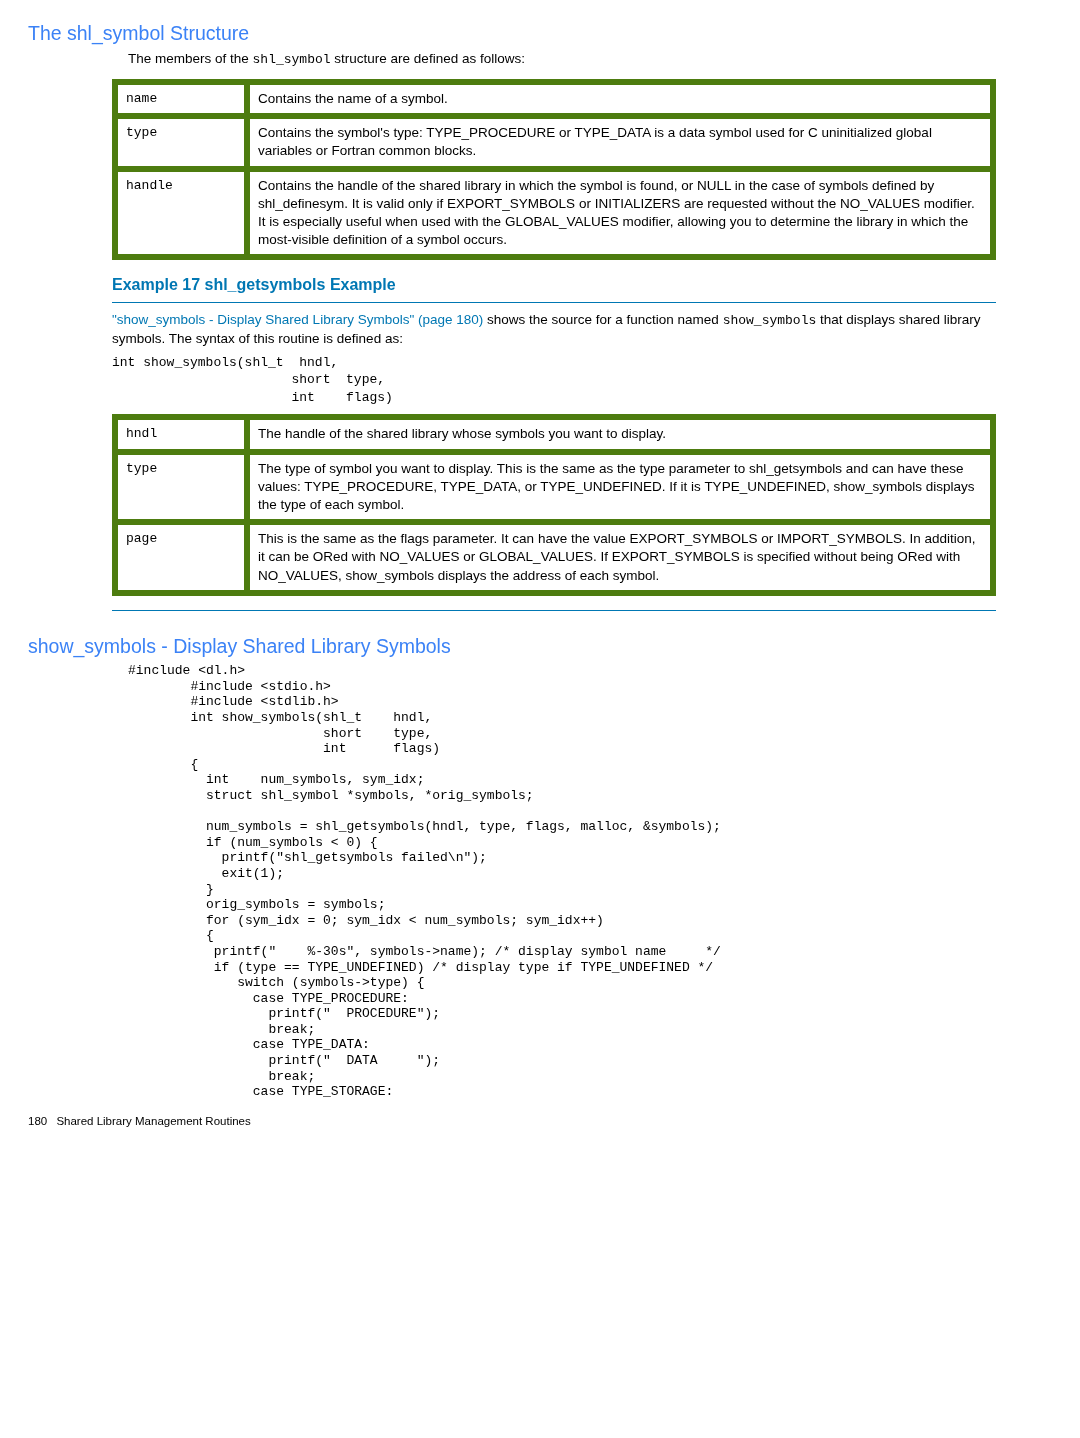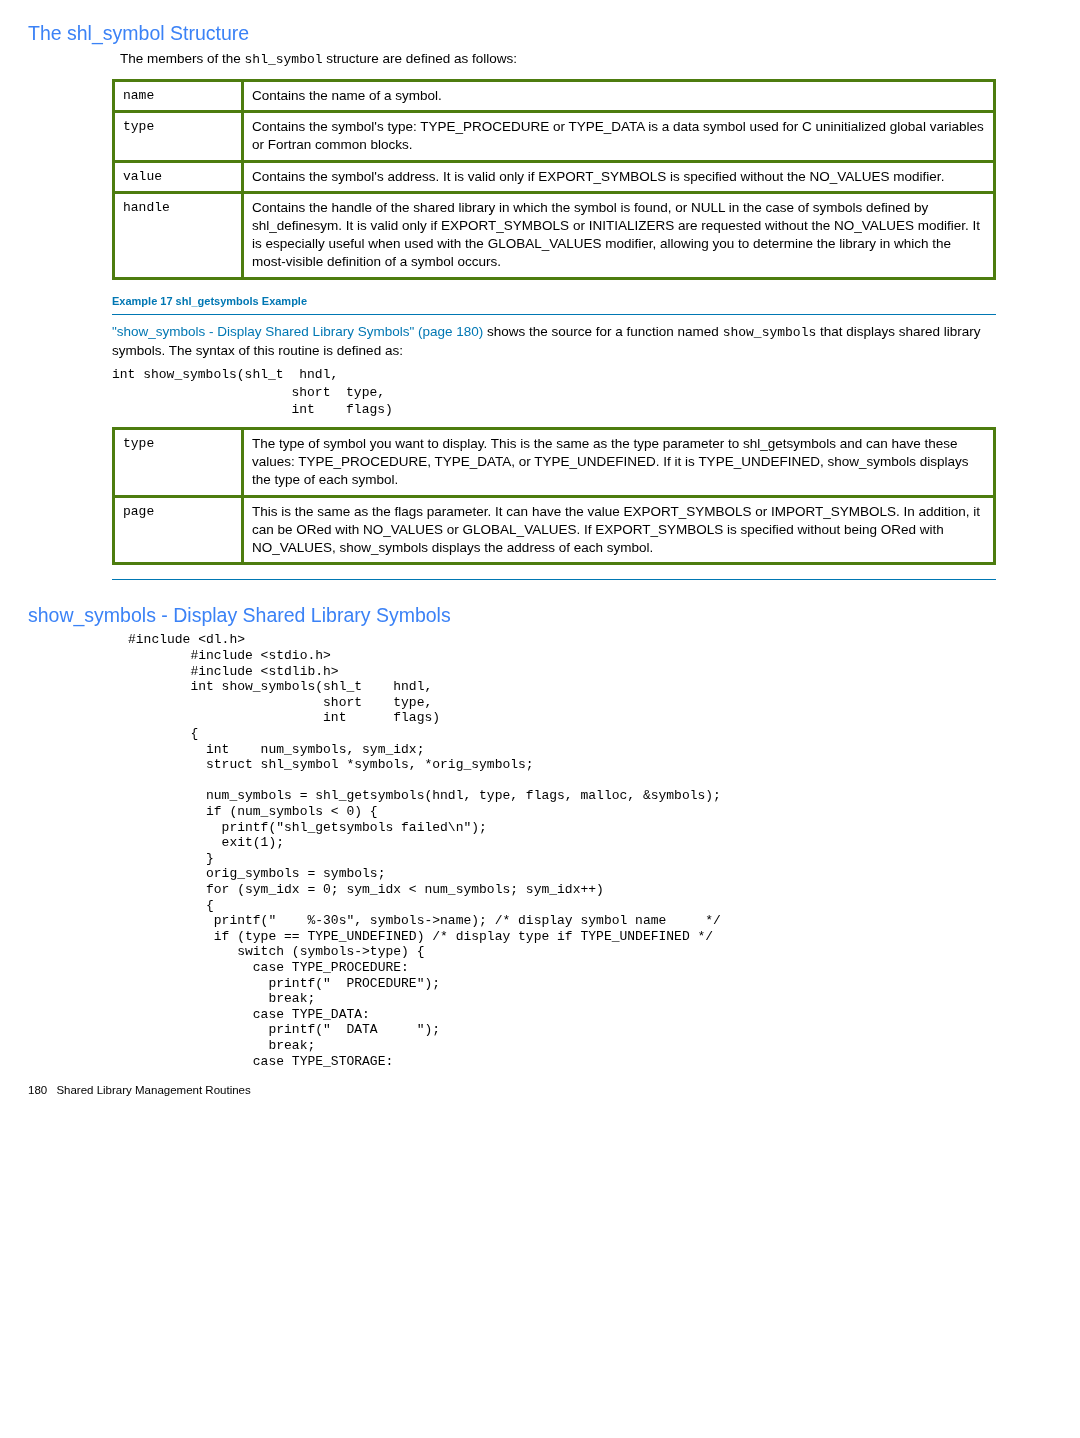--- a/index.html
+++ b/index.html
@@ -1,23 +1,23 @@
 <!DOCTYPE html>
 <html><head>
 <meta charset="utf-8">
 <style>
   body { font-family: Arial, Helvetica, sans-serif; font-size: 13.5px; color: #000; margin: 0; padding: 20px 28px 10px 28px; width: 1024px; box-sizing: border-box; line-height: 1.35; }
   h2.section { color: #3b82f6; font-family: "Arial Narrow", Arial, sans-serif; font-stretch: condensed; font-weight: 400; font-size: 19.5px; margin: 0 0 4px 0; }
   .body-indent { margin-left: 84px; }
-  .intro { margin: 0 0 10px 8px; }
+  .intro { margin: 0 0 10px 16px; }
   code, .mono { font-family: "Courier New", monospace; font-size: 13px; }
   table.spec { border-collapse: collapse; width: 100%; margin: 8px 0 14px 0; }
-  table.spec td { border: 3px solid #4d7c0f; padding: 5px 8px; vertical-align: top; }
+  table.spec td { border: 6px solid #4d7c0f; padding: 5px 8px; vertical-align: top; }
   table.spec td.key { width: 110px; font-family: "Courier New", monospace; font-size: 13px; }
-  h3.example { color: #0077b3; font-family: "Arial Narrow", Arial, sans-serif; font-stretch: condensed; font-weight: bold; font-size: 11px; margin: 14px 0 6px 0; }
+  h3.example { color: #0077b3; font-family: "Arial Narrow", Arial, sans-serif; font-stretch: condensed; font-weight: bold; font-size: 16px; margin: 14px 0 6px 0; }
   hr.rule { border: none; border-top: 1px solid #0077b3; height: 0; margin: 4px 0 8px 0; }
   .link { color: #0077b3; }
   p.para { margin: 0 0 6px 0; }
   pre.sig { font-family: "Courier New", monospace; font-size: 13px; margin: 4px 0 8px 0; white-space: pre; }
   pre.code { font-family: "Courier New", monospace; font-size: 13px; margin: 4px 0 8px 16px; white-space: pre; line-height: 1.2; }
   .footer { font-size: 11.5px; margin-top: 14px; }
   .pagenum { display: inline-block; margin-right: 6px; }
 </style>
 </head>
 <body>
@@ -31,41 +31,41 @@
     <tbody>
         <tr>
           <td class="key">name</td>
           <td>Contains the name of a symbol.</td>
         </tr>
     <tr>
           <td class="key">type</td>
           <td>Contains the symbol's type: TYPE_PROCEDURE or TYPE_DATA is a data symbol used for C uninitialized global variables or Fortran common blocks.</td>
         </tr>
     <tr>
-          <td class="key">value</td>
-          <td>Contains the symbol's address. It is valid only if EXPORT_SYMBOLS is specified without the NO_VALUES modifier.</td>
-        </tr>
-    <tr>
           <td class="key">handle</td>
           <td>Contains the handle of the shared library in which the symbol is found, or NULL in the case of symbols defined by shl_definesym. It is valid only if EXPORT_SYMBOLS or INITIALIZERS are requested without the NO_VALUES modifier. It is especially useful when used with the GLOBAL_VALUES modifier, allowing you to determine the library in which the most-visible definition of a symbol occurs.</td>
         </tr>
   </tbody>
     </table>
 
   <h3 class="example">Example 17 shl_getsymbols Example</h3>
   <hr class="rule">
   <p class="para">
     <span class="link">"show_symbols - Display Shared Library Symbols" (page 180)</span><span> shows the source for a function named </span><code>show_symbols</code><span> that displays shared library symbols. The syntax of this routine is defined as:</span>
   </p>
   <pre class="sig">int show_symbols(shl_t  hndl,
                        short  type,
                        int    flags)</pre>
 
   <table class="spec">
     <tbody>
+        <tr>
+          <td class="key">hndl</td>
+          <td>The handle of the shared library whose symbols you want to display.</td>
+        </tr>
     <tr>
           <td class="key">type</td>
           <td>The type of symbol you want to display. This is the same as the type parameter to shl_getsymbols and can have these values: TYPE_PROCEDURE, TYPE_DATA, or TYPE_UNDEFINED. If it is TYPE_UNDEFINED, show_symbols displays the type of each symbol.</td>
         </tr>
     <tr>
           <td class="key">page</td>
           <td>This is the same as the flags parameter. It can have the value EXPORT_SYMBOLS or IMPORT_SYMBOLS. In addition, it can be ORed with NO_VALUES or GLOBAL_VALUES. If EXPORT_SYMBOLS is specified without being ORed with NO_VALUES, show_symbols displays the address of each symbol.</td>
         </tr>
   </tbody>
     </table>

